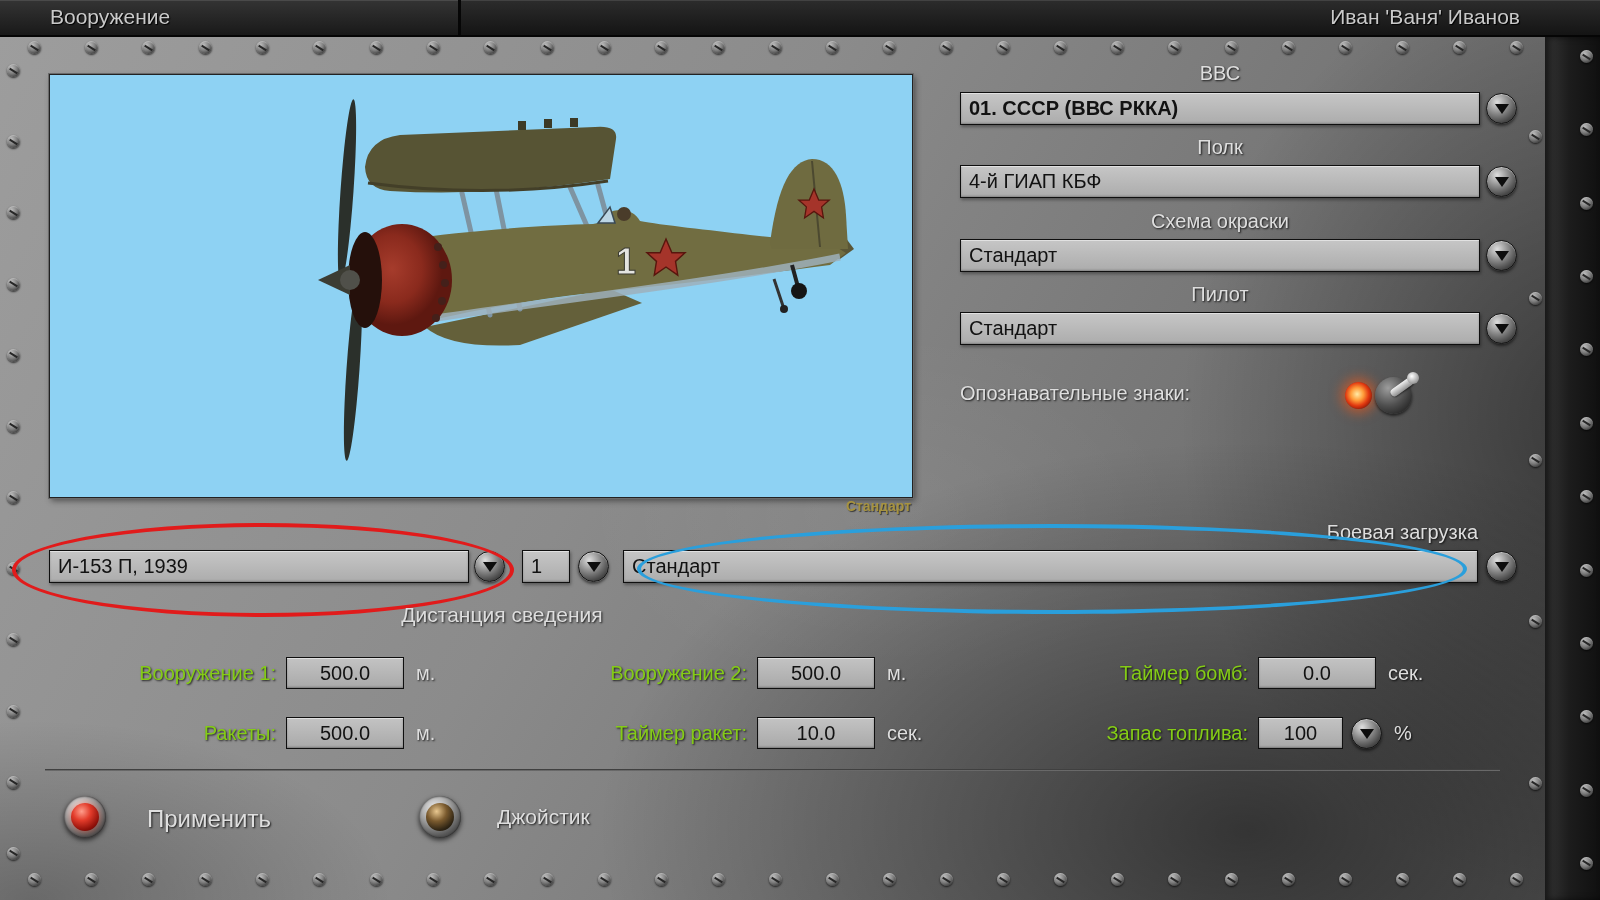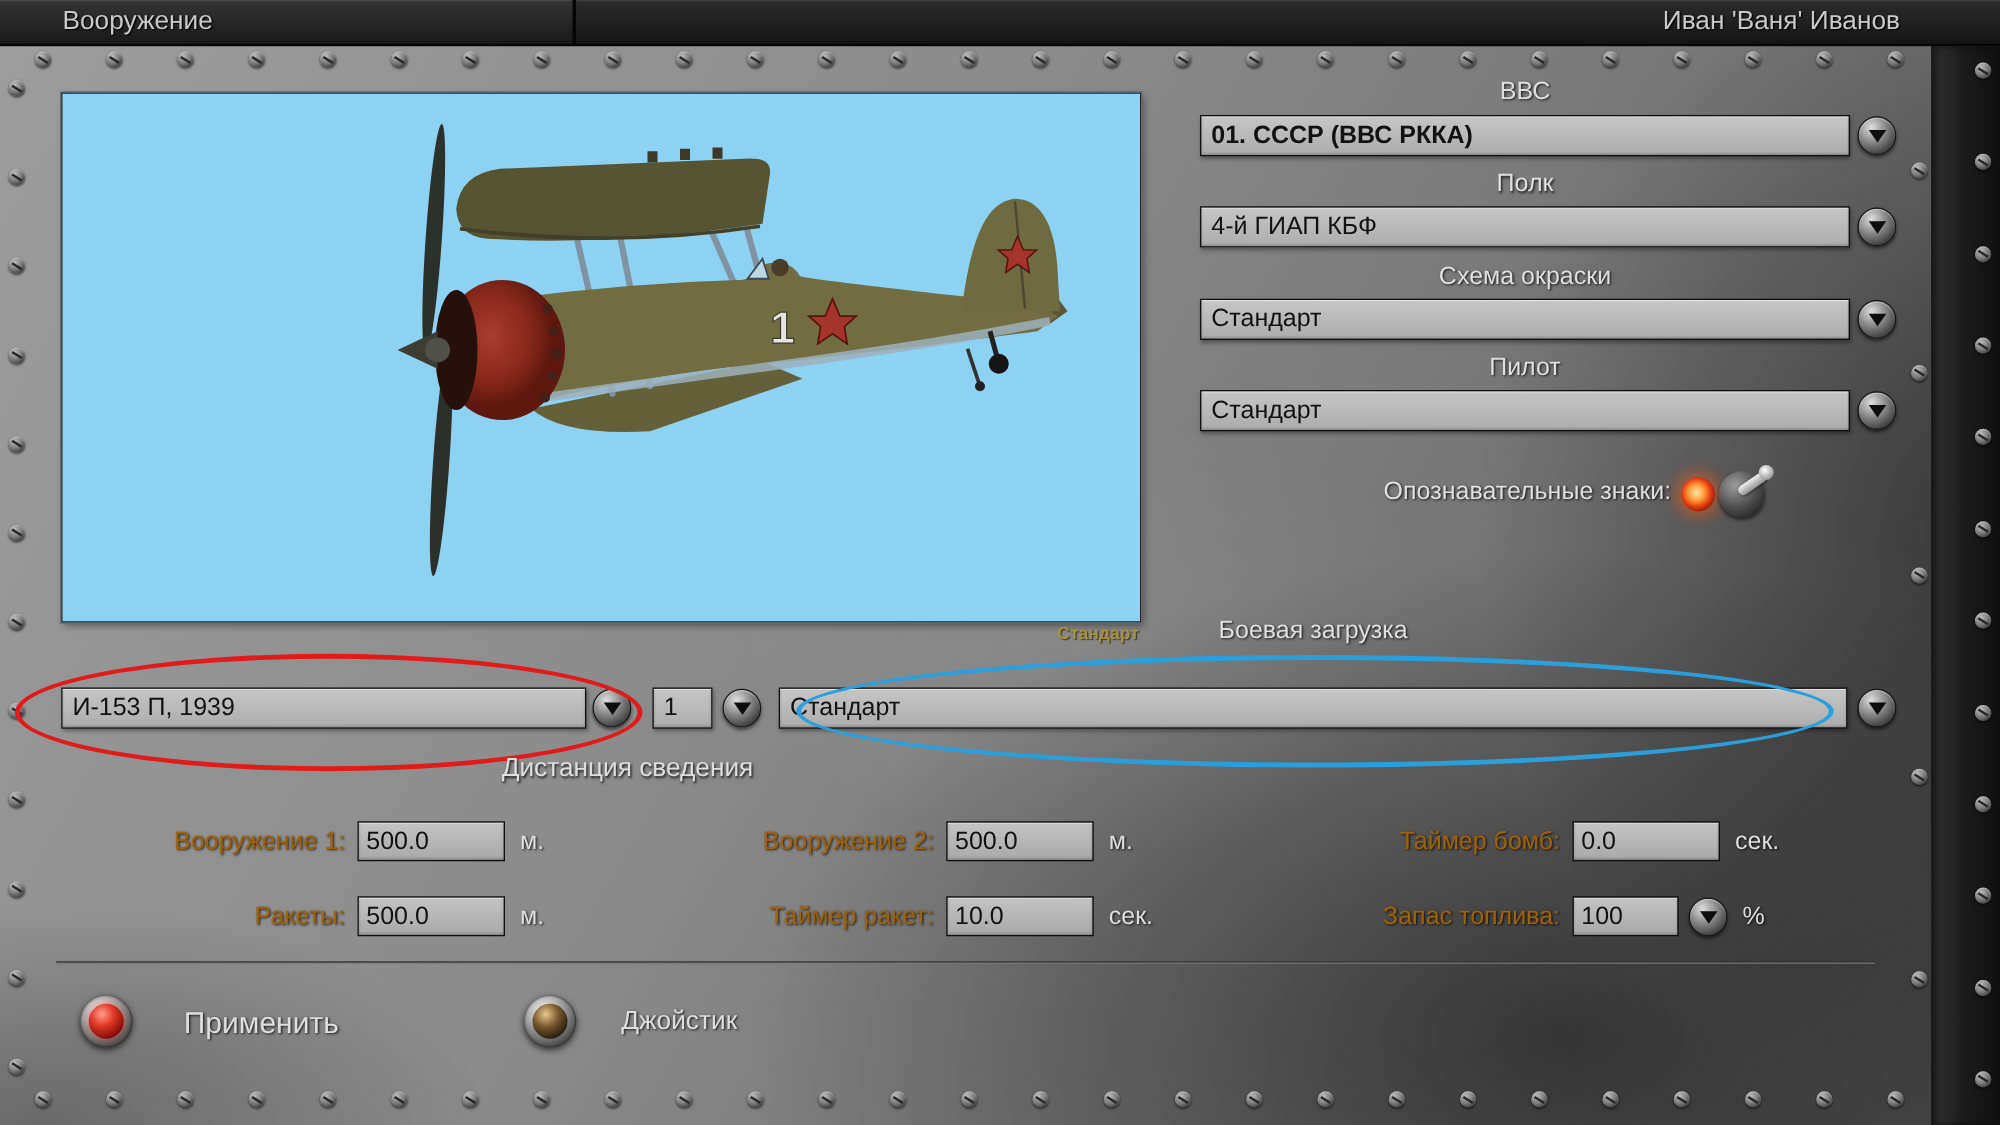--- a/index.html
+++ b/index.html
@@ -40,39 +40,39 @@
   
   #preview{position:absolute;left:49px;top:74px;width:862px;height:422px;
     background:#8ed2f3;border:1px solid #222;box-shadow:0 0 0 1px #6a6a6a,2px 3px 6px rgba(0,0,0,.45);}
   #preview svg{display:block;width:100%;height:100%;}
   #preview-caption{position:absolute;left:706px;top:498px;width:205px;text-align:right;
     font-size:14px;font-weight:bold;color:#a79340;text-shadow:1px 1px 1px rgba(0,0,0,.6);}
 
   
   .lbl{position:absolute;color:#dedede;font-size:20px;text-shadow:1px 1px 2px rgba(0,0,0,.8);}
   .lbl.center{text-align:center;}
-  .lbl.right{text-align:right;}
+  .lbl.right{text-align:left;}
   .dd{position:absolute;height:33px;background:linear-gradient(#c6c6c6,#acacac);
     border:1px solid #0f0f0f;box-sizing:border-box;
     box-shadow:inset 0 1px 0 rgba(255,255,255,.5), inset 0 -1px 2px rgba(0,0,0,.25), 1px 2px 3px rgba(0,0,0,.35);
     color:#121212;font-size:20px;line-height:30px;padding:0 8px;white-space:nowrap;overflow:hidden;cursor:pointer;}
   .round-btn{position:absolute;width:31px;height:31px;border-radius:50%;cursor:pointer;
     background:radial-gradient(circle at 35% 28%, #dedede, #8f8f8f 38%, #4a4a4a 72%, #242424 95%);
     border:1px solid #161616;box-sizing:border-box;
     box-shadow:0 2px 3px rgba(0,0,0,.55), inset 0 1px 1px rgba(255,255,255,.4);}
   .round-btn::after{content:'';position:absolute;left:50%;top:10px;transform:translateX(-50%);
     border-left:7px solid transparent;border-right:7px solid transparent;border-top:10px solid #0d0d0d;}
   .round-btn.inline{position:relative;margin-left:8px;flex:none;}
 
   .inp{height:32px;background:linear-gradient(#c3c3c3,#a9a9a9);border:1px solid #0f0f0f;
     box-shadow:inset 0 1px 0 rgba(255,255,255,.5), inset 0 -1px 2px rgba(0,0,0,.3);
-    color:#121212;font-size:20px;padding:0 6px;font-family:inherit;box-sizing:border-box;}
+    color:#121212;font-size:20px;padding:0 6px;font-family:inherit;box-sizing:border-box;text-align:center;}
   .w118{width:118px;} .w85{width:85px;}
   .field{position:absolute;display:flex;align-items:center;}
-  .flabel{width:217px;text-align:right;margin-right:10px;color:#a16207;font-size:20px;
+  .flabel{width:217px;text-align:right;margin-right:10px;color:#84cc16;font-size:20px;
     text-shadow:1px 1px 2px rgba(0,0,0,.8);flex:none;}
   .funit{margin-left:12px;color:#dedede;font-size:20px;text-shadow:1px 1px 2px rgba(0,0,0,.8);}
 
   
   .ellipse{position:absolute;border-radius:50%;border:4px solid #fff;pointer-events:none;}
 
   
   #divider{position:absolute;left:45px;top:769px;width:1455px;height:2px;
     background:linear-gradient(#2c2c2c,#7d7d7d);}
 
@@ -315,21 +315,21 @@
   <div class="dd" style="left:49px;top:550px;width:420px;">
     <span>И-153 П, 1939</span>
   </div>
   <div class="round-btn" style="left:474px;top:551px;"></div>
 
   <div class="dd" style="left:522px;top:550px;width:48px;">
     <span>1</span>
   </div>
   <div class="round-btn" style="left:578px;top:551px;"></div>
 
-  <div class="lbl center" style="left:623px;top:493px;width:855px;">Боевая загрузка</div>
+  <div class="lbl center" style="left:623px;top:521px;width:855px;text-align:right;">Боевая загрузка</div>
   <div class="dd" style="left:623px;top:550px;width:855px;">
     <span>Стандарт</span>
   </div>
   <div class="round-btn" style="left:1486px;top:551px;"></div>
 
   <div class="ellipse" style="left: 12px; top: 523px; width: 494px; height: 86px; border-color: rgb(225, 27, 27);"></div>
   <div class="ellipse" style="left: 637px; top: 524px; width: 822px; height: 82px; border-color: rgb(42, 159, 220);"></div>
 
   <div class="lbl center" style="left:302px;top:603px;width:400px;font-size:21px;">Дистанция сведения</div>
 

